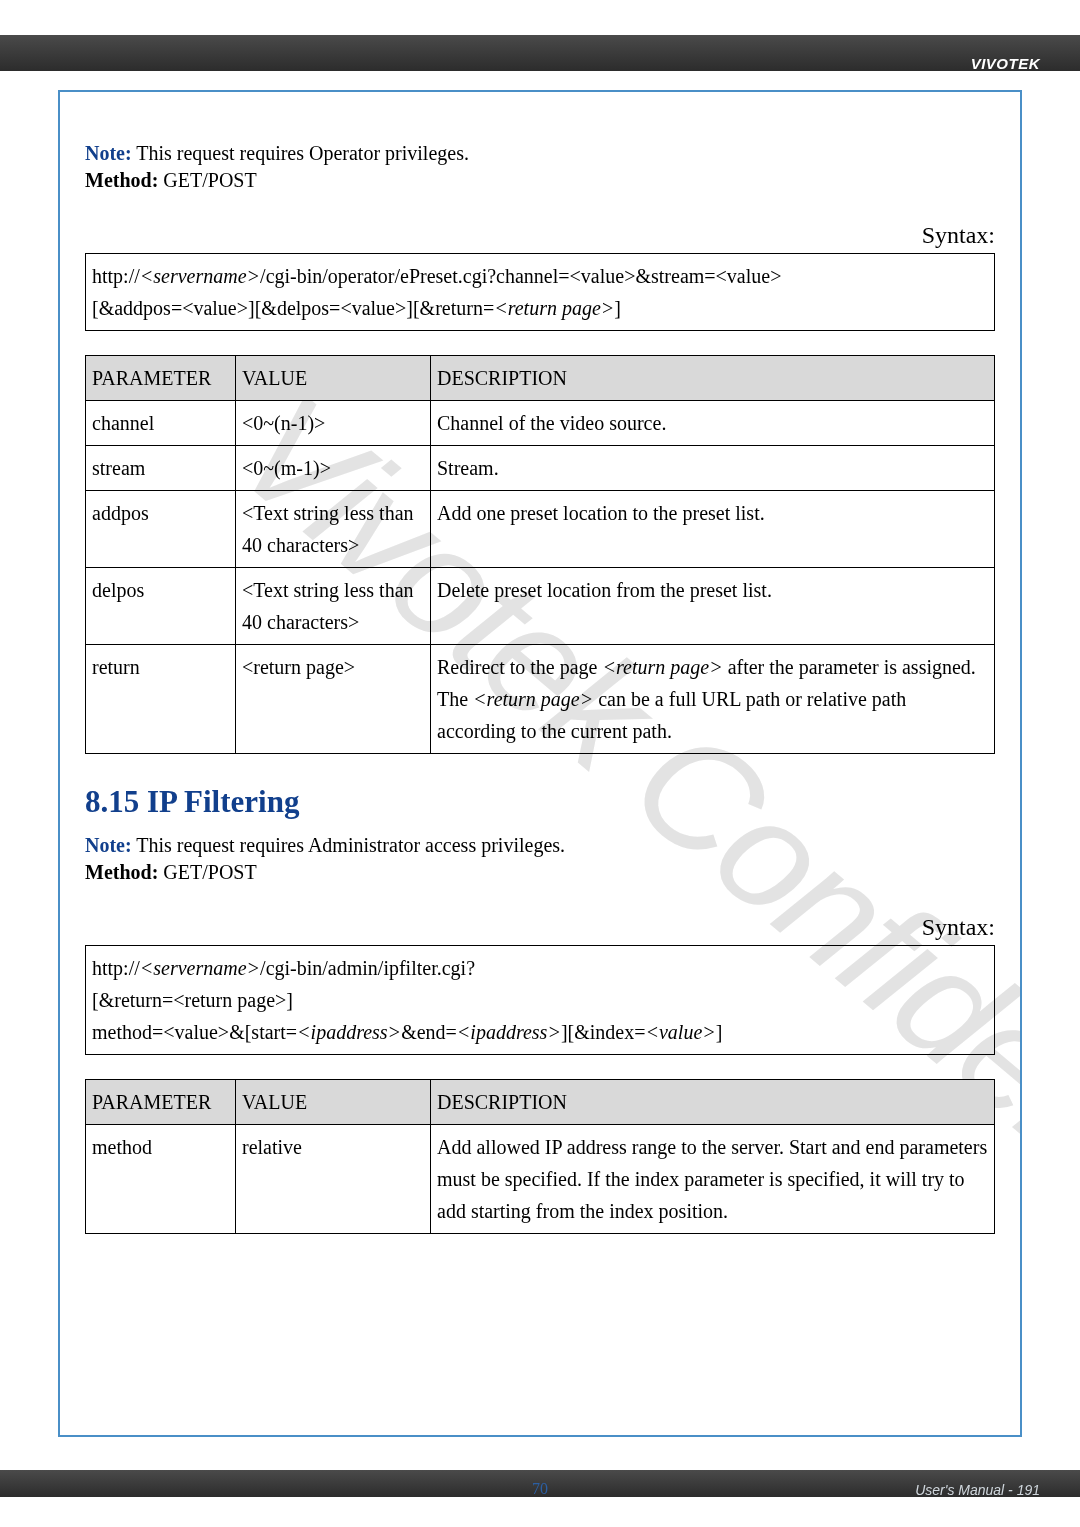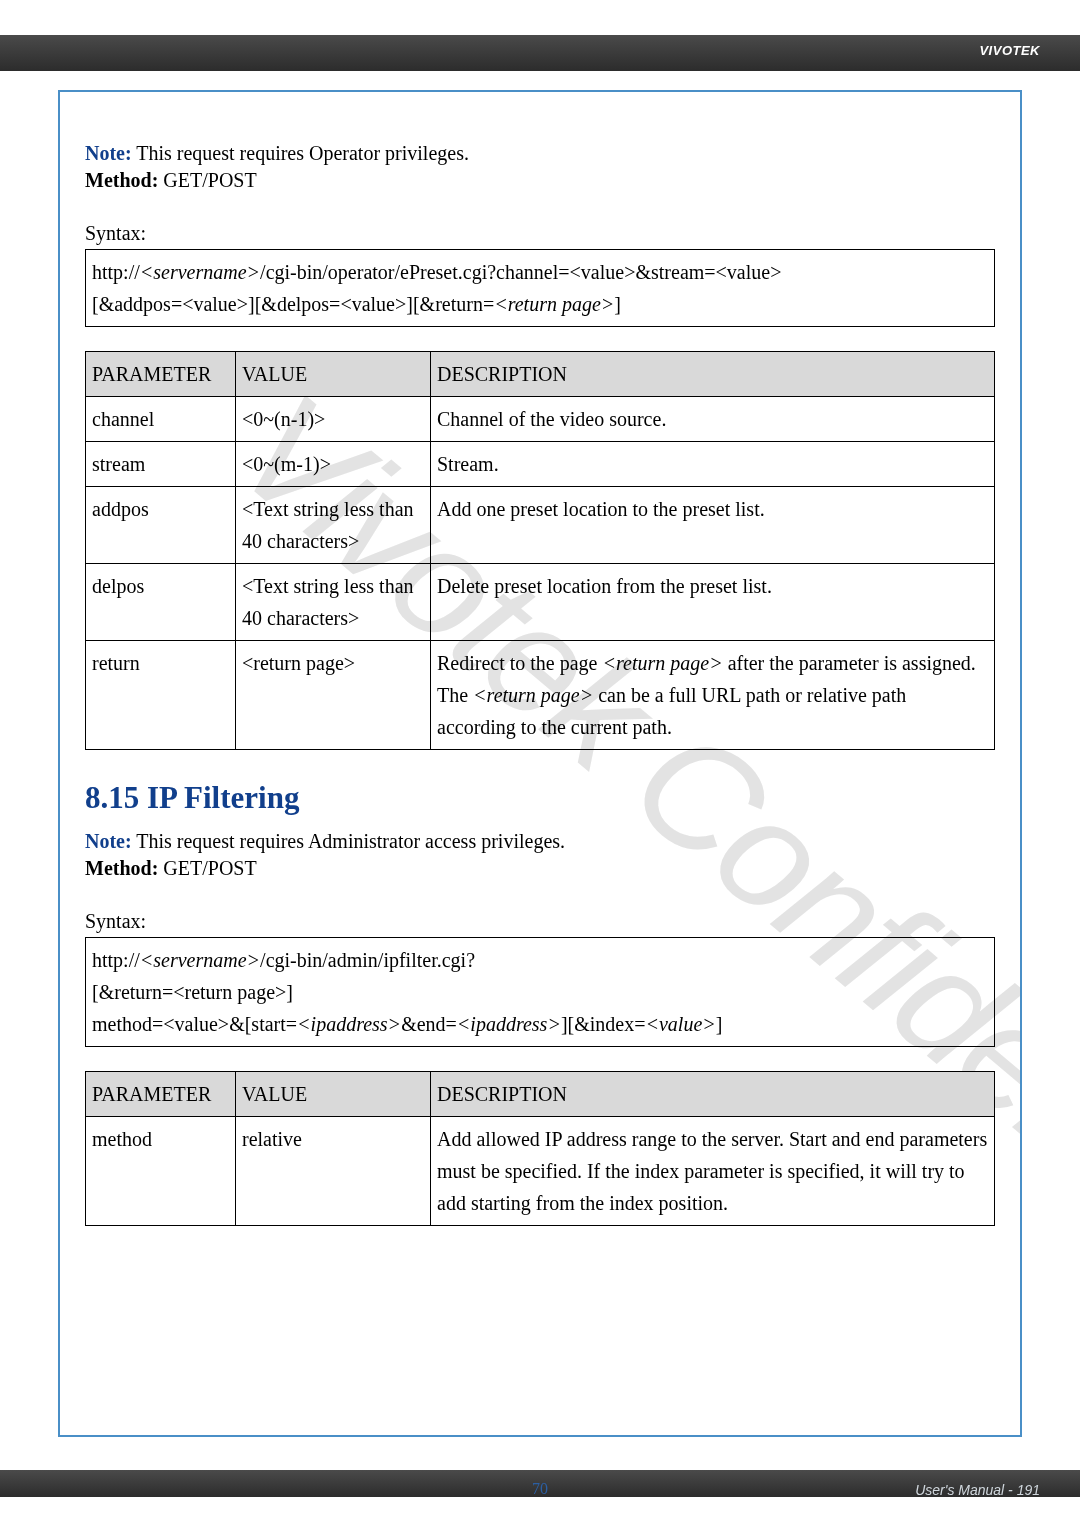--- a/index.html
+++ b/index.html
@@ -16,22 +16,22 @@
     left: 0;
     right: 0;
     height: 36px;
     background: linear-gradient(to bottom, #4a4a4a 0%, #2c2c2c 100%);
     color: #fff;
     font-family: Arial, sans-serif;
   }
   .header-brand {
     position: absolute;
     right: 40px;
-    top: 8px;
-    font-size: 13px;
+    top: 20px;
+    font-size: 15px;
     font-weight: bold;
     font-style: italic;
     letter-spacing: 0.5px;
   }
   .page-frame {
     position: absolute;
     top: 90px;
     left: 58px;
     right: 58px;
     bottom: 90px;
@@ -58,21 +58,21 @@
   h2.section {
     color: #113f8c;
     font-size: 31px;
     font-weight: bold;
     margin-bottom: 14px;
   }
   .note-line { font-size: 20px; color: #000; margin-bottom: 4px; }
   .note-line b { color: #113f8c; }
   .method-line { font-size: 20px; margin-bottom: 30px; }
   .method-line b { color: #000; }
-  .syntax-label { font-size: 20px; margin-bottom: 4px; }
+  .syntax-label { font-size: 24px; margin-bottom: 4px; text-align: right; }
   .syntax-box {
     border: 1px solid #000;
     font-size: 20px;
     padding: 6px 6px;
     line-height: 1.6;
     margin-bottom: 24px;
   }
   .syntax-box .it { font-style: italic; }
   table.param {
     width: 100%;

